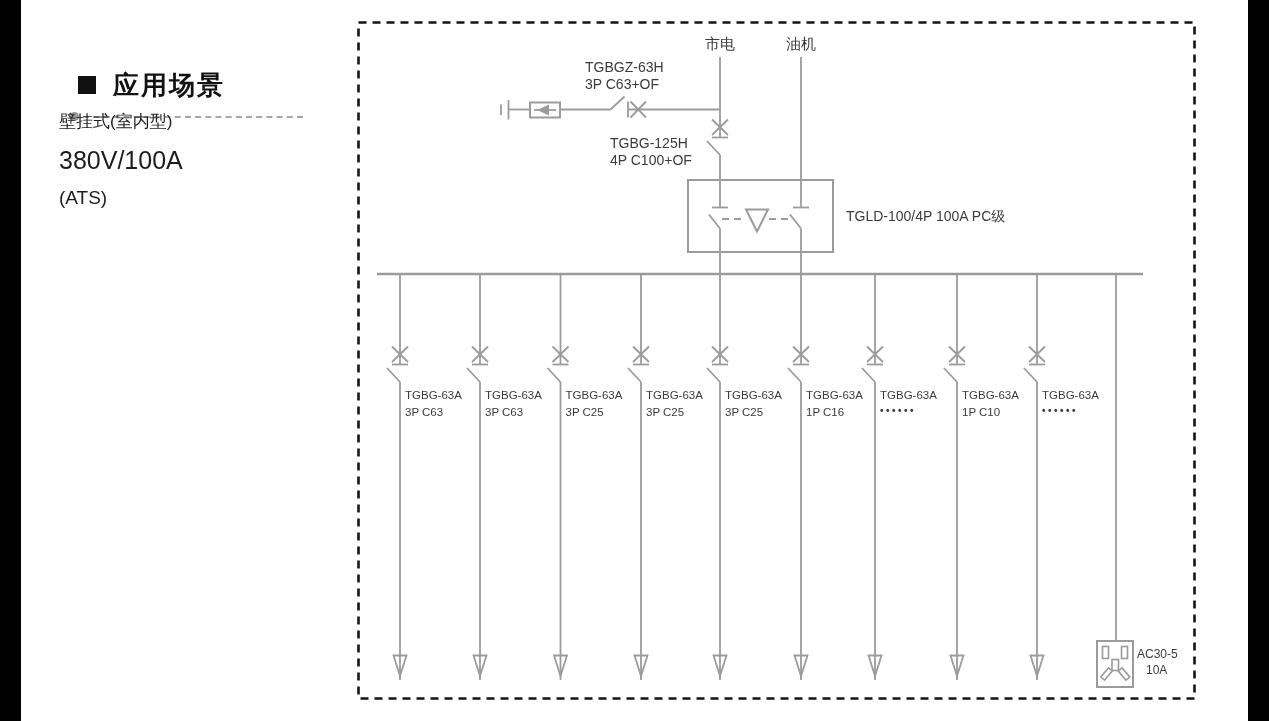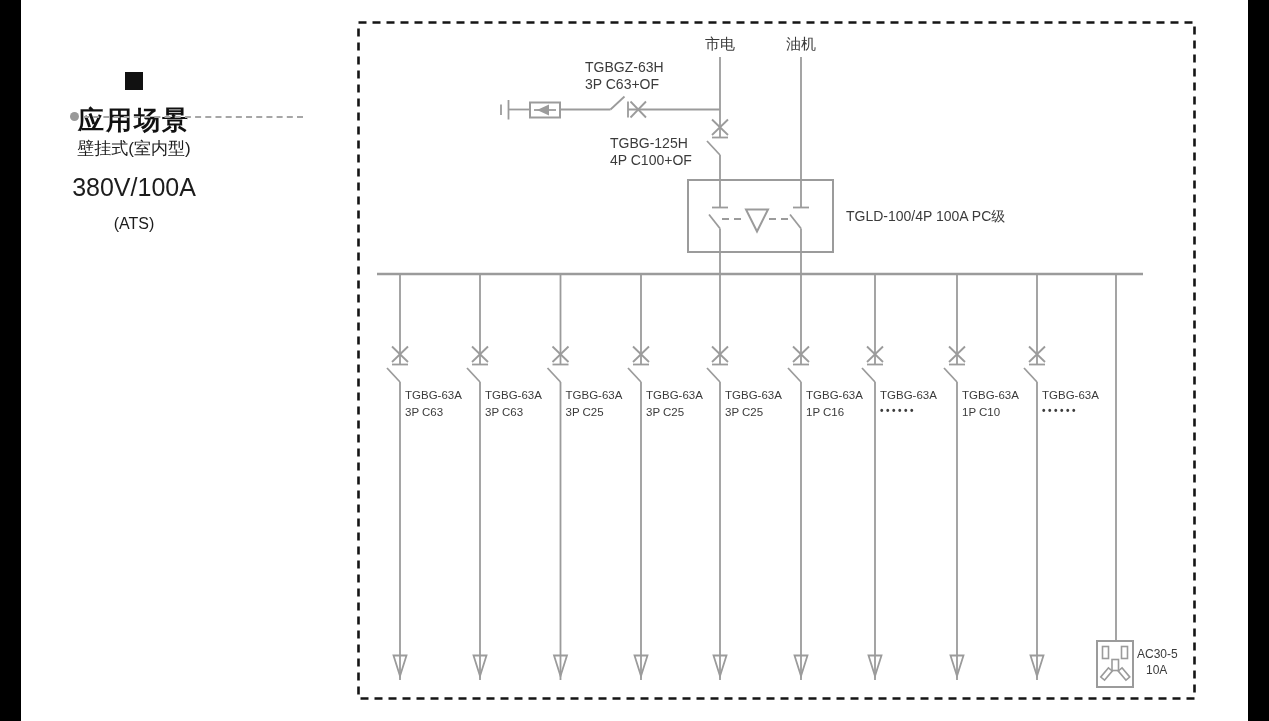--- a/index.html
+++ b/index.html
@@ -6,30 +6,30 @@
   #screen{
     position:relative;width:1269px;height:721px;background:#ffffff;
     font-family:"Liberation Sans",sans-serif;overflow:hidden;
   }
   .sidebar-black{position:absolute;top:0;height:721px;background:#000;}
   #bar-left{left:0;width:21px;}
   #bar-right{left:1248px;width:21px;}
 
   
   #left-panel{position:absolute;left:21px;top:0;width:330px;height:721px;}
-  .heading-row{position:absolute;left:57px;top:72px;display:flex;align-items:center;gap:17px;flex-direction:column;}
+  .heading-row{position:absolute;left:57px;top:72px;display:flex;align-items:center;gap:17px;}
   .heading-bullet{width:18px;height:18px;background:#111;}
   .heading-text{font-size:26px;font-weight:bold;color:#111;letter-spacing:2px;line-height:1;}
   .sep-row{position:absolute;left:49px;top:112px;width:234px;height:10px;}
   .sep-dot{position:absolute;left:0;top:0;width:9px;height:9px;border-radius:50%;background:#999;}
   .sep-dashes{position:absolute;left:13px;top:3.5px;width:220px;border-top:2px dashed #a6a6a6;}
-  .panel-lines{position:absolute;left:38px;top:139px;width:150px;text-align:center;color:#1c1c1c;}
+  .panel-lines{position:absolute;left:38px;top:112px;width:150px;text-align:left;color:#1c1c1c;}
   .panel-line1{font-size:17px;line-height:1.2;margin-bottom:13px;}
   .panel-line2{font-size:25px;line-height:1.2;margin-bottom:12px;}
-  .panel-line3{font-size:16px;line-height:1.2;}
+  .panel-line3{font-size:19px;line-height:1.2;}
 
   
   #diagram-svg{position:absolute;left:0;top:0;}
   .wire{stroke:#9b9b9b;stroke-width:1.8;fill:none;}
   .wire-thick{stroke:#9b9b9b;stroke-width:2.4;fill:none;}
   .box{stroke:#9b9b9b;stroke-width:2;fill:none;}
   .dashline{stroke:#9b9b9b;stroke-width:1.8;fill:none;stroke-dasharray:7 5;}
   .fillgray{fill:#9b9b9b;stroke:none;}
   .slot{fill:none;stroke:#9b9b9b;stroke-width:1.6;}
   text{fill:#3b3b3b;}

